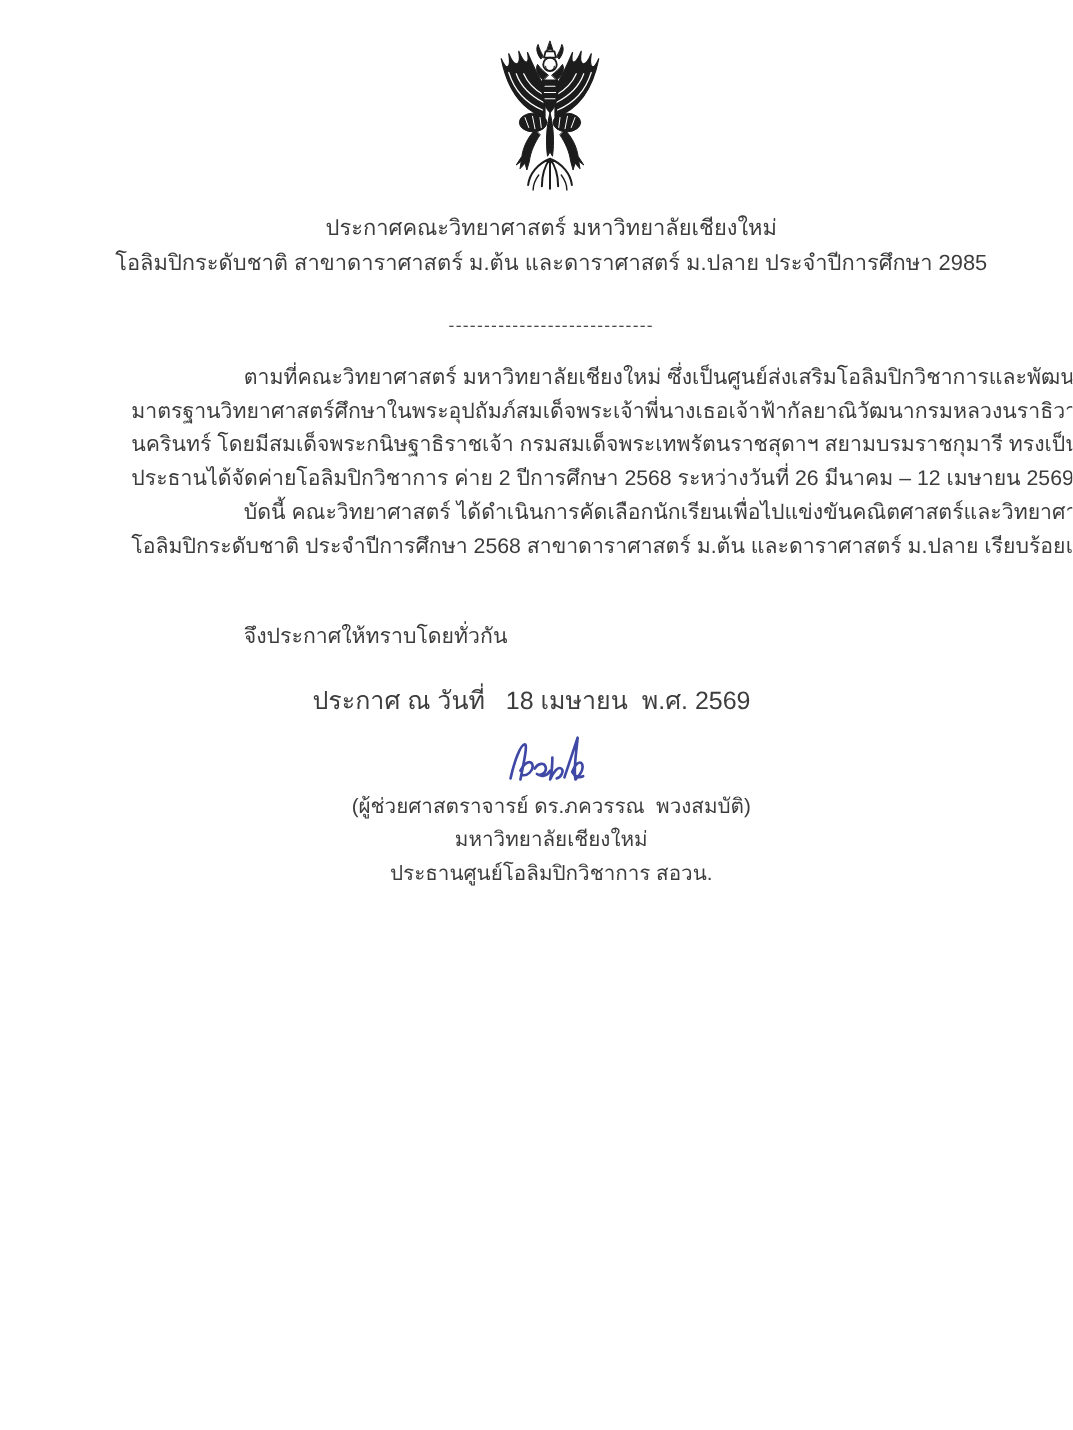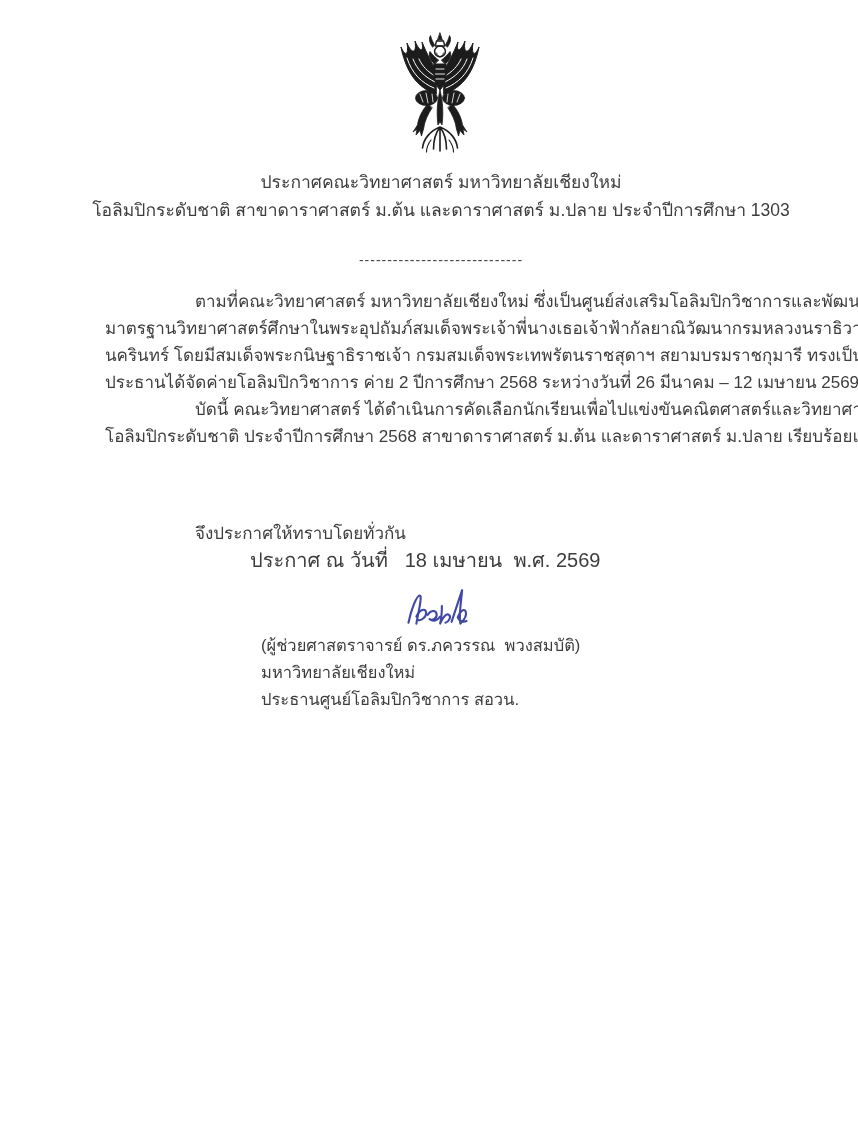--- a/index.html
+++ b/index.html
@@ -48,38 +48,38 @@
     width: 690px;
   }
   .body-line {
     font-size: 17px;
     line-height: 27px;
     white-space: nowrap;
   }
   .indent { padding-left: 90px; }
   .closing-line {
     position: absolute;
-    top: 519px;
+    top: 494px;
     left: 195px;
     font-size: 17px;
     white-space: pre;
   }
   .date-line {
     position: absolute;
     top: 544px;
     left: 250px;
     font-size: 20px;
     white-space: pre;
   }
   .signature-block {
     position: absolute;
     top: 584px;
     left: 261px;
     width: 360px;
-    text-align: left;
+    text-align: center;
   }
   .signature-svg {
     display: block;
     margin: 0 auto 4px auto;
     width: 128px;
     height: 44px;
   }
   .sig-line {
     font-size: 16.5px;
     line-height: 27px;
@@ -134,21 +134,21 @@
 
       <path d="M50,58 C47,70 46.5,82 48,93 L50,89.5 L52,93 C53.5,82 53,70 50,58 Z" stroke-width="0.8"></path>
 
       <path d="M50,95 C40,99 33.5,107 32.5,116 M50,95 C45.5,101 43.5,109 43.5,117 M50,95 C50,102 50,110 50,119 M50,95 C54.5,101 56.5,109 56.5,117 M50,95 C60,99 66.5,107 67.5,116" fill="none" stroke-width="1.6"></path>
       <path d="M41,108 C38,112 36.5,116 36.5,120 M59,108 C62,112 63.5,116 63.5,120" fill="none" stroke-width="1.1"></path>
     </g>
   </svg>
 
   <div class="title-block">
     <div class="title-line">ประกาศคณะวิทยาศาสตร์ มหาวิทยาลัยเชียงใหม่</div>
-    <div class="title-line">โอลิมปิกระดับชาติ สาขาดาราศาสตร์ ม.ต้น และดาราศาสตร์ ม.ปลาย ประจำปีการศึกษา 1303</div>
+    <div class="title-line">โอลิมปิกระดับชาติ สาขาดาราศาสตร์ ม.ต้น และดาราศาสตร์ ม.ปลาย ประจำปีการศึกษา 2985</div>
   </div>
 
   <div class="separator">-----------------------------</div>
 
   <div class="body-block">
     <div class="body-line indent">ตามที่คณะวิทยาศาสตร์ มหาวิทยาลัยเชียงใหม่ ซึ่งเป็นศูนย์ส่งเสริมโอลิมปิกวิชาการและพัฒนา</div>
     <div class="body-line">มาตรฐานวิทยาศาสตร์ศึกษาในพระอุปถัมภ์สมเด็จพระเจ้าพี่นางเธอเจ้าฟ้ากัลยาณิวัฒนากรมหลวงนราธิวาสราช</div>
     <div class="body-line">นครินทร์ โดยมีสมเด็จพระกนิษฐาธิราชเจ้า กรมสมเด็จพระเทพรัตนราชสุดาฯ สยามบรมราชกุมารี ทรงเป็นองค์</div>
     <div class="body-line">ประธานได้จัดค่ายโอลิมปิกวิชาการ ค่าย 2 ปีการศึกษา 2568 ระหว่างวันที่ 26 มีนาคม – 12 เมษายน 2569 นั้น</div>
     <div class="body-line indent">บัดนี้ คณะวิทยาศาสตร์ ได้ดำเนินการคัดเลือกนักเรียนเพื่อไปแข่งขันคณิตศาสตร์และวิทยาศาสตร์</div>

